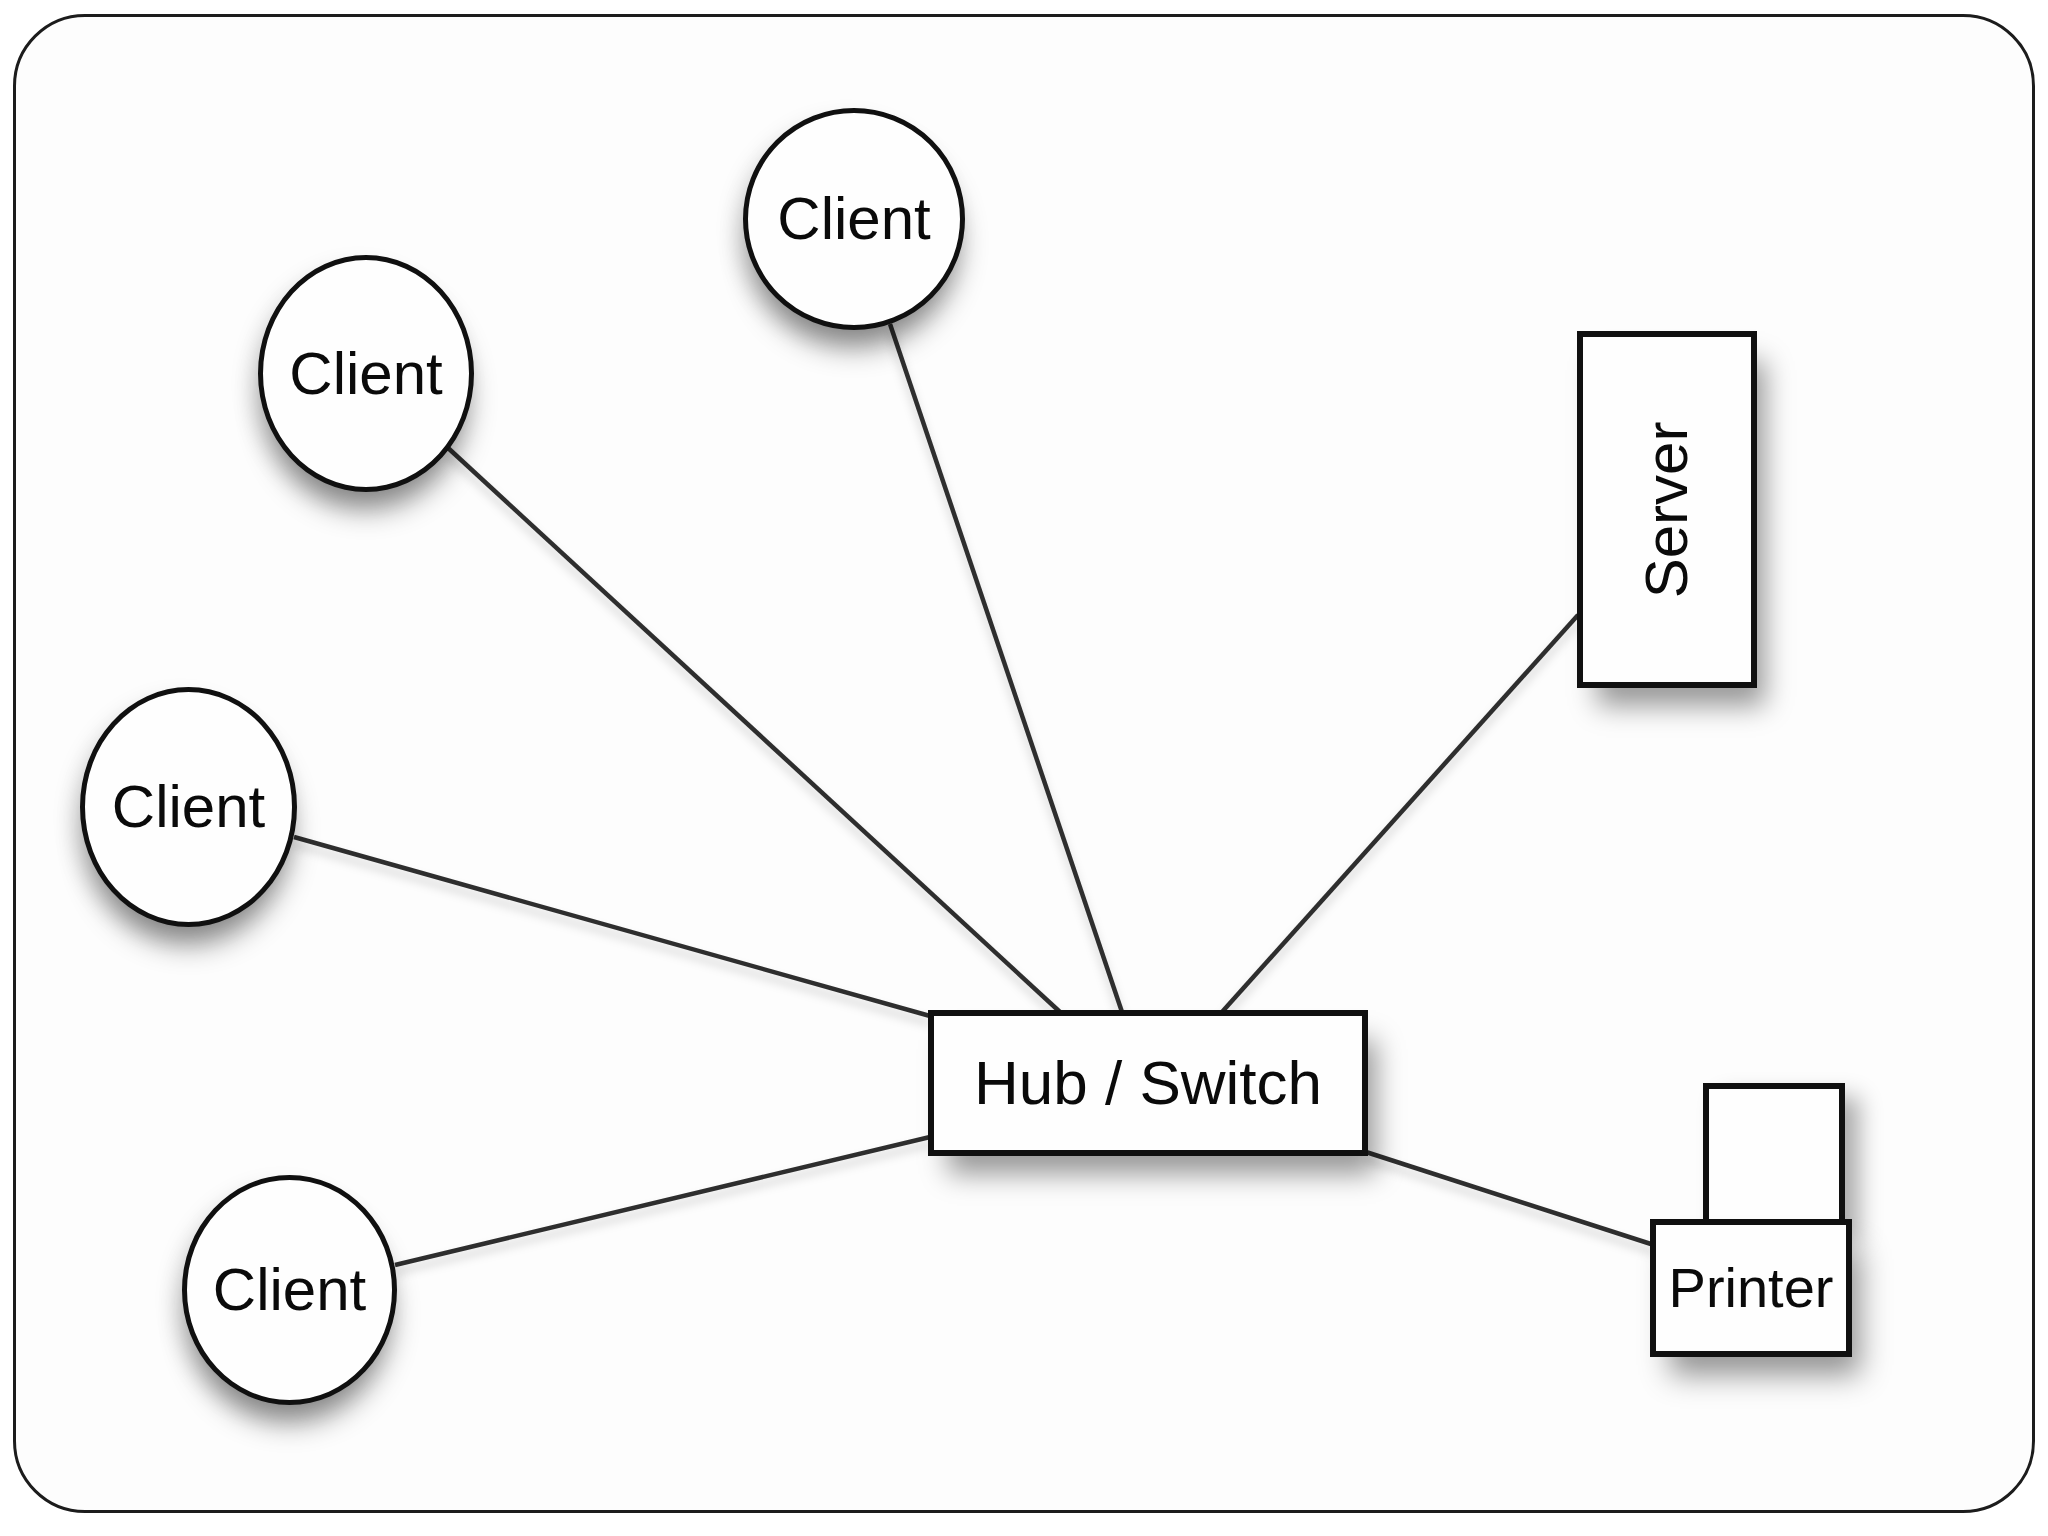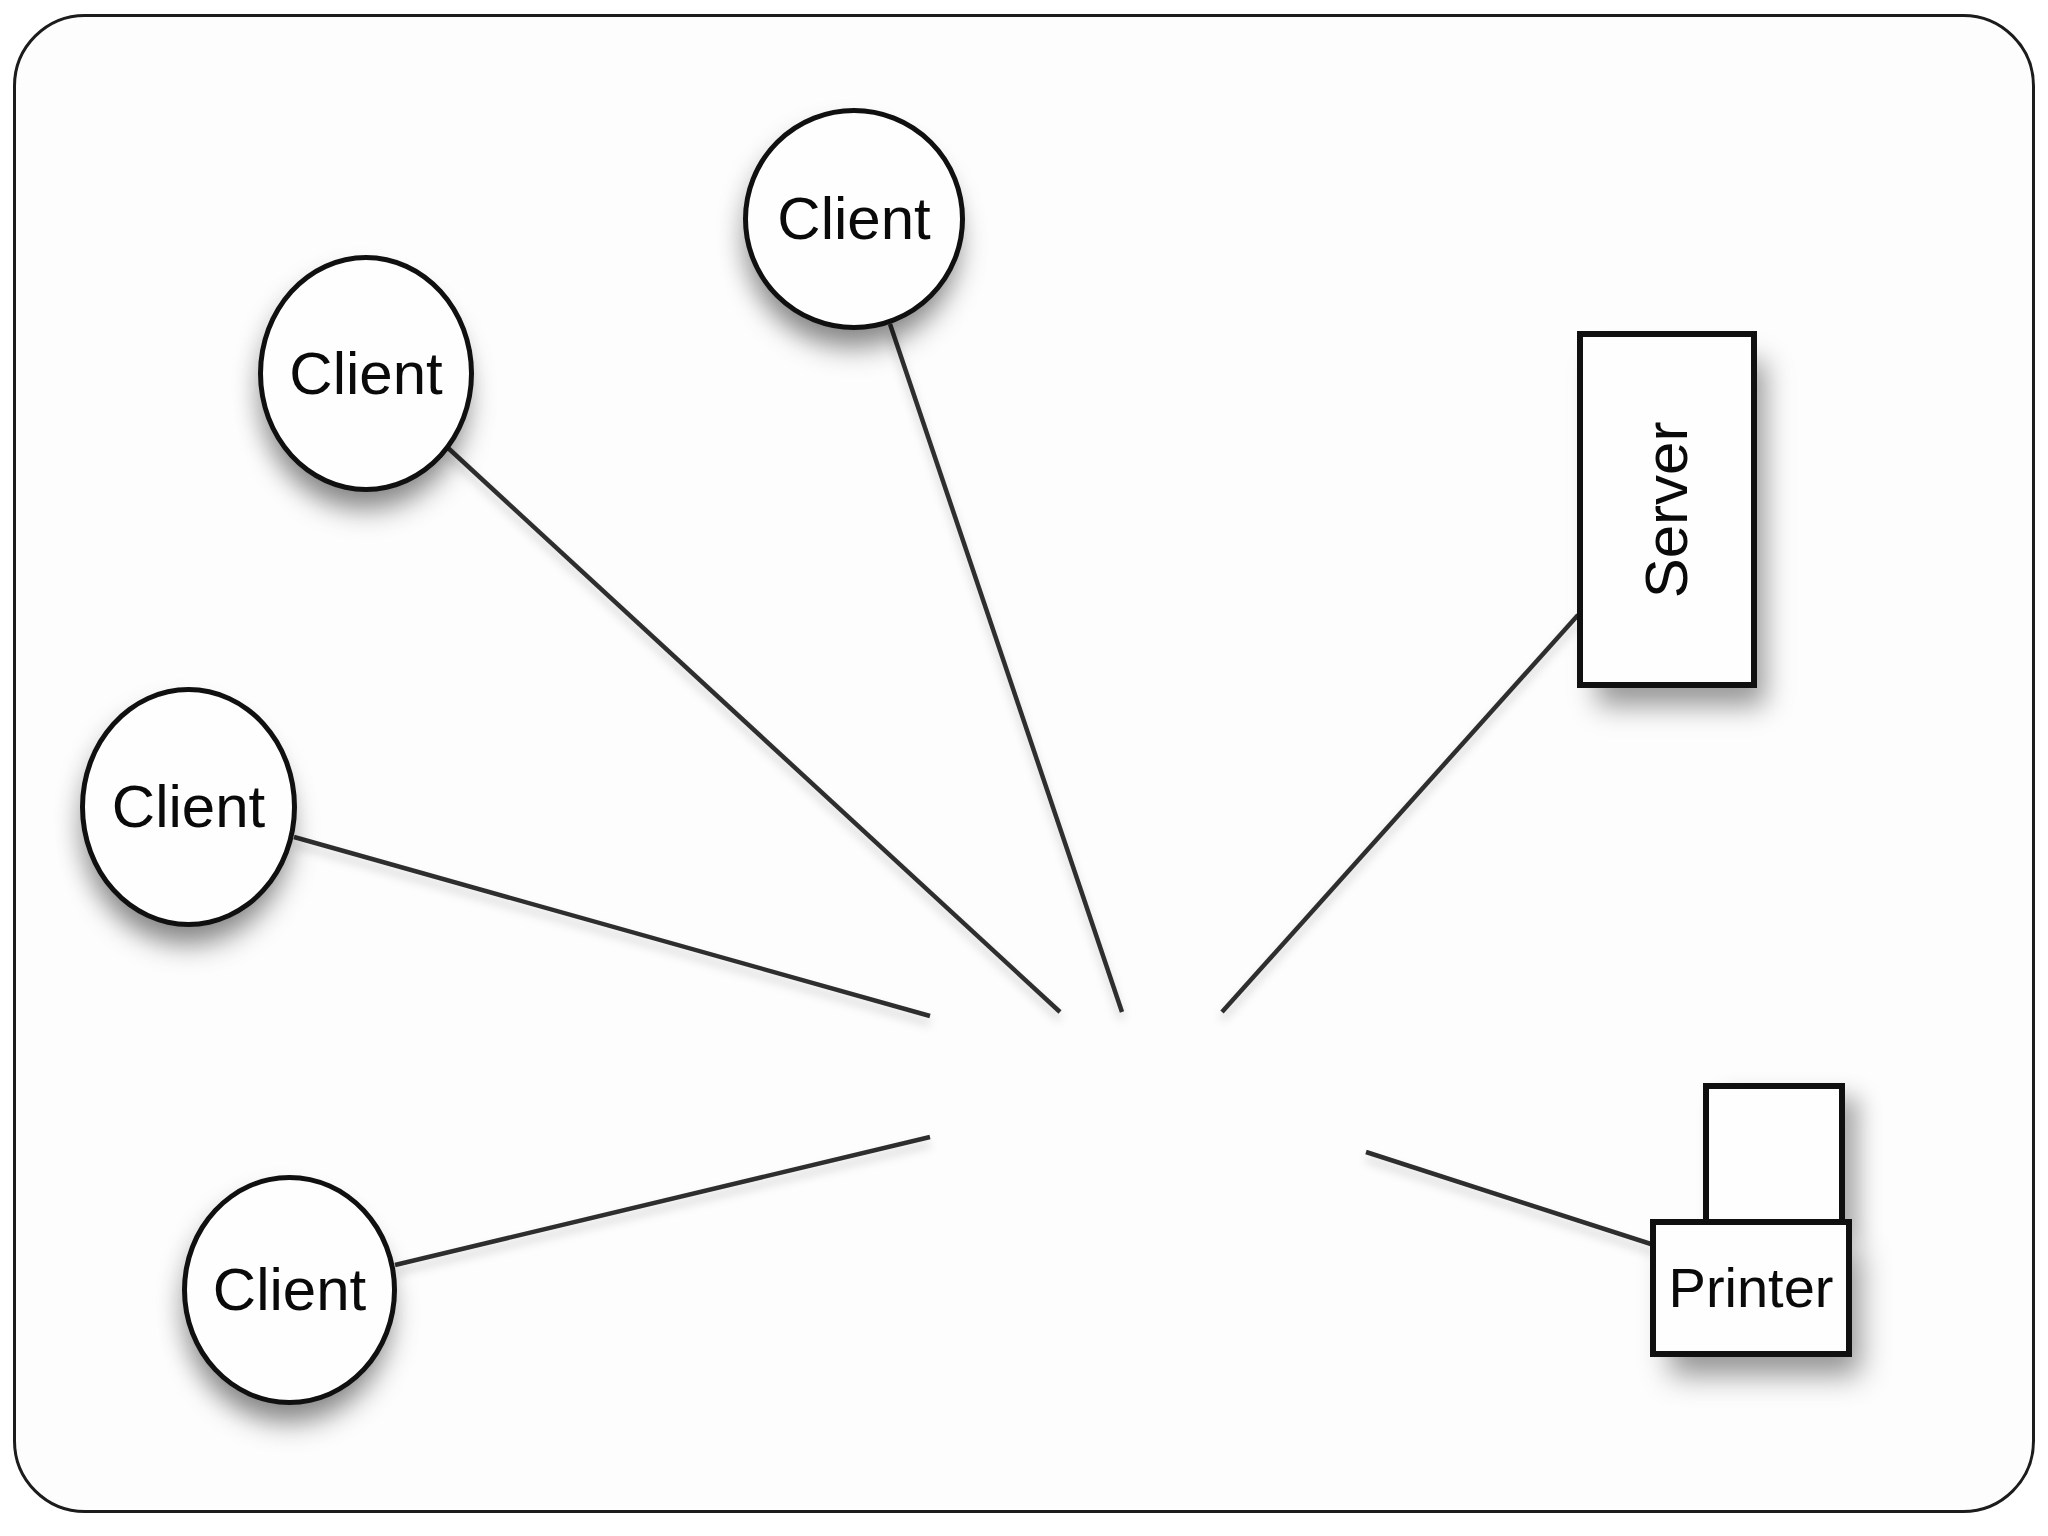--- a/index.html
+++ b/index.html
@@ -118,20 +118,23 @@
   </div>
 
   <div class="node circle client-mid-left">
     <span class="node-label">Client</span>
   </div>
 
   <div class="node circle client-bot-left">
     <span class="node-label">Client</span>
   </div>
 
+  <div class="node rect hub">
+    <span class="node-label hub-label">Hub / Switch</span>
+  </div>
 
   <div class="node rect server">
     <span class="node-label server-label">Server</span>
   </div>
 
   <div class="printer-top"></div>
   <div class="node rect printer-body">
     <span class="node-label">Printer</span>
   </div>
 

